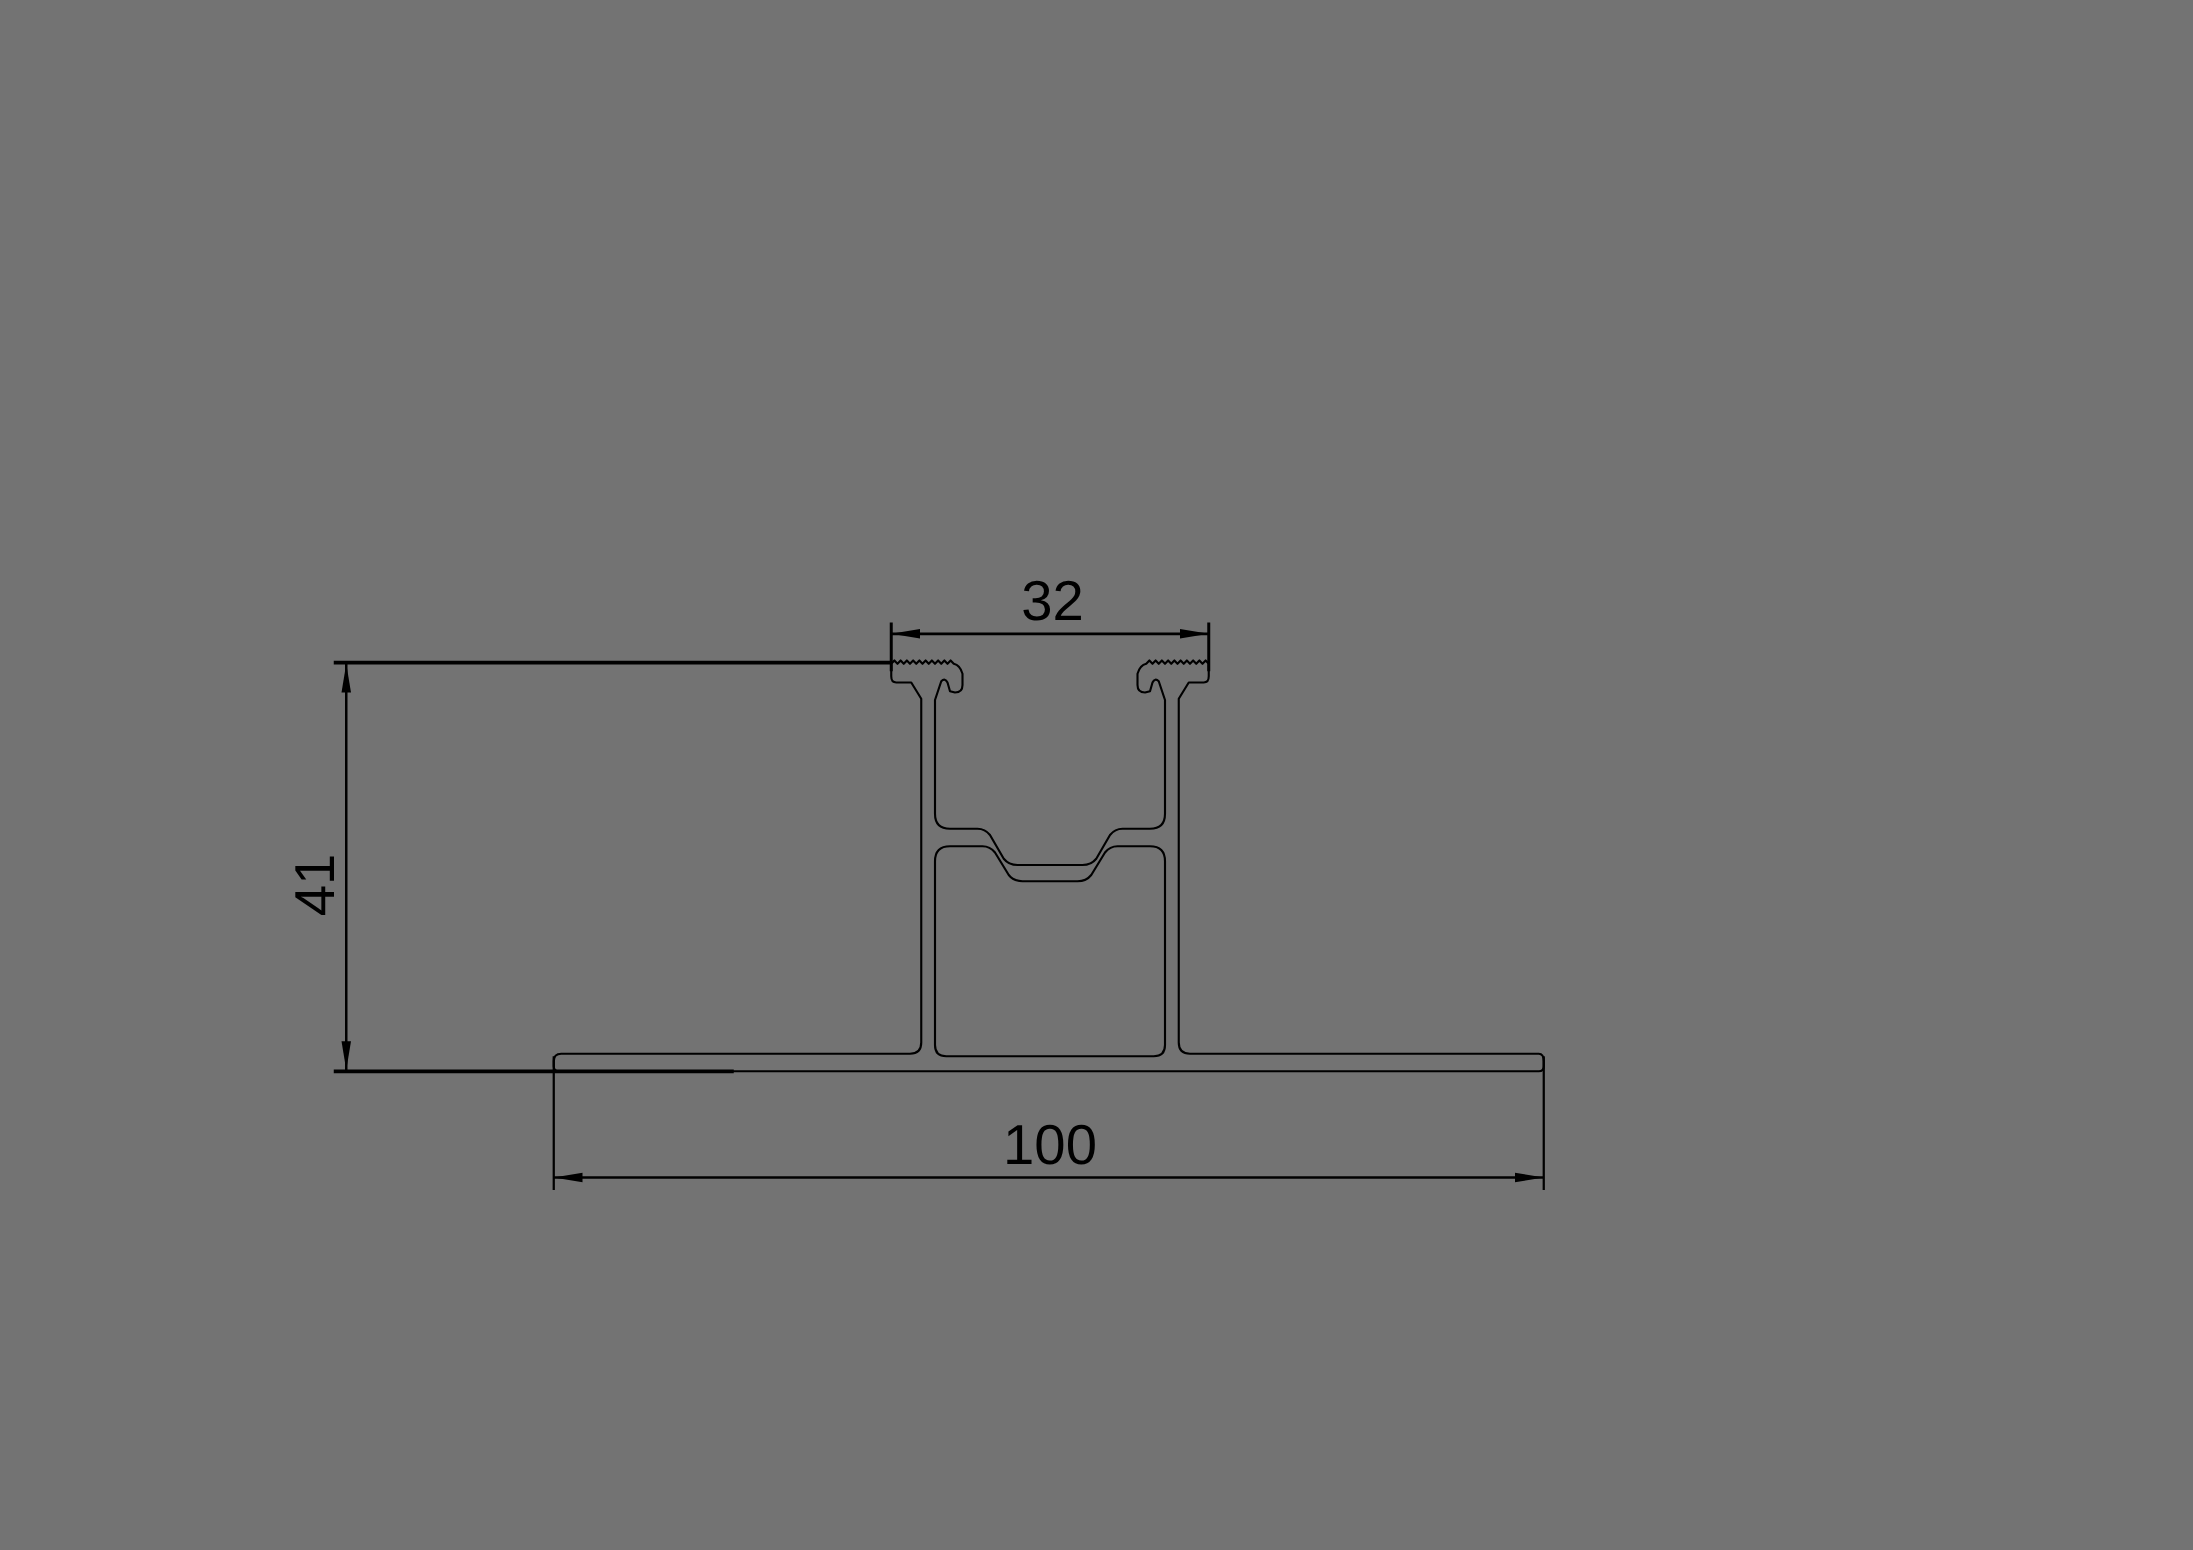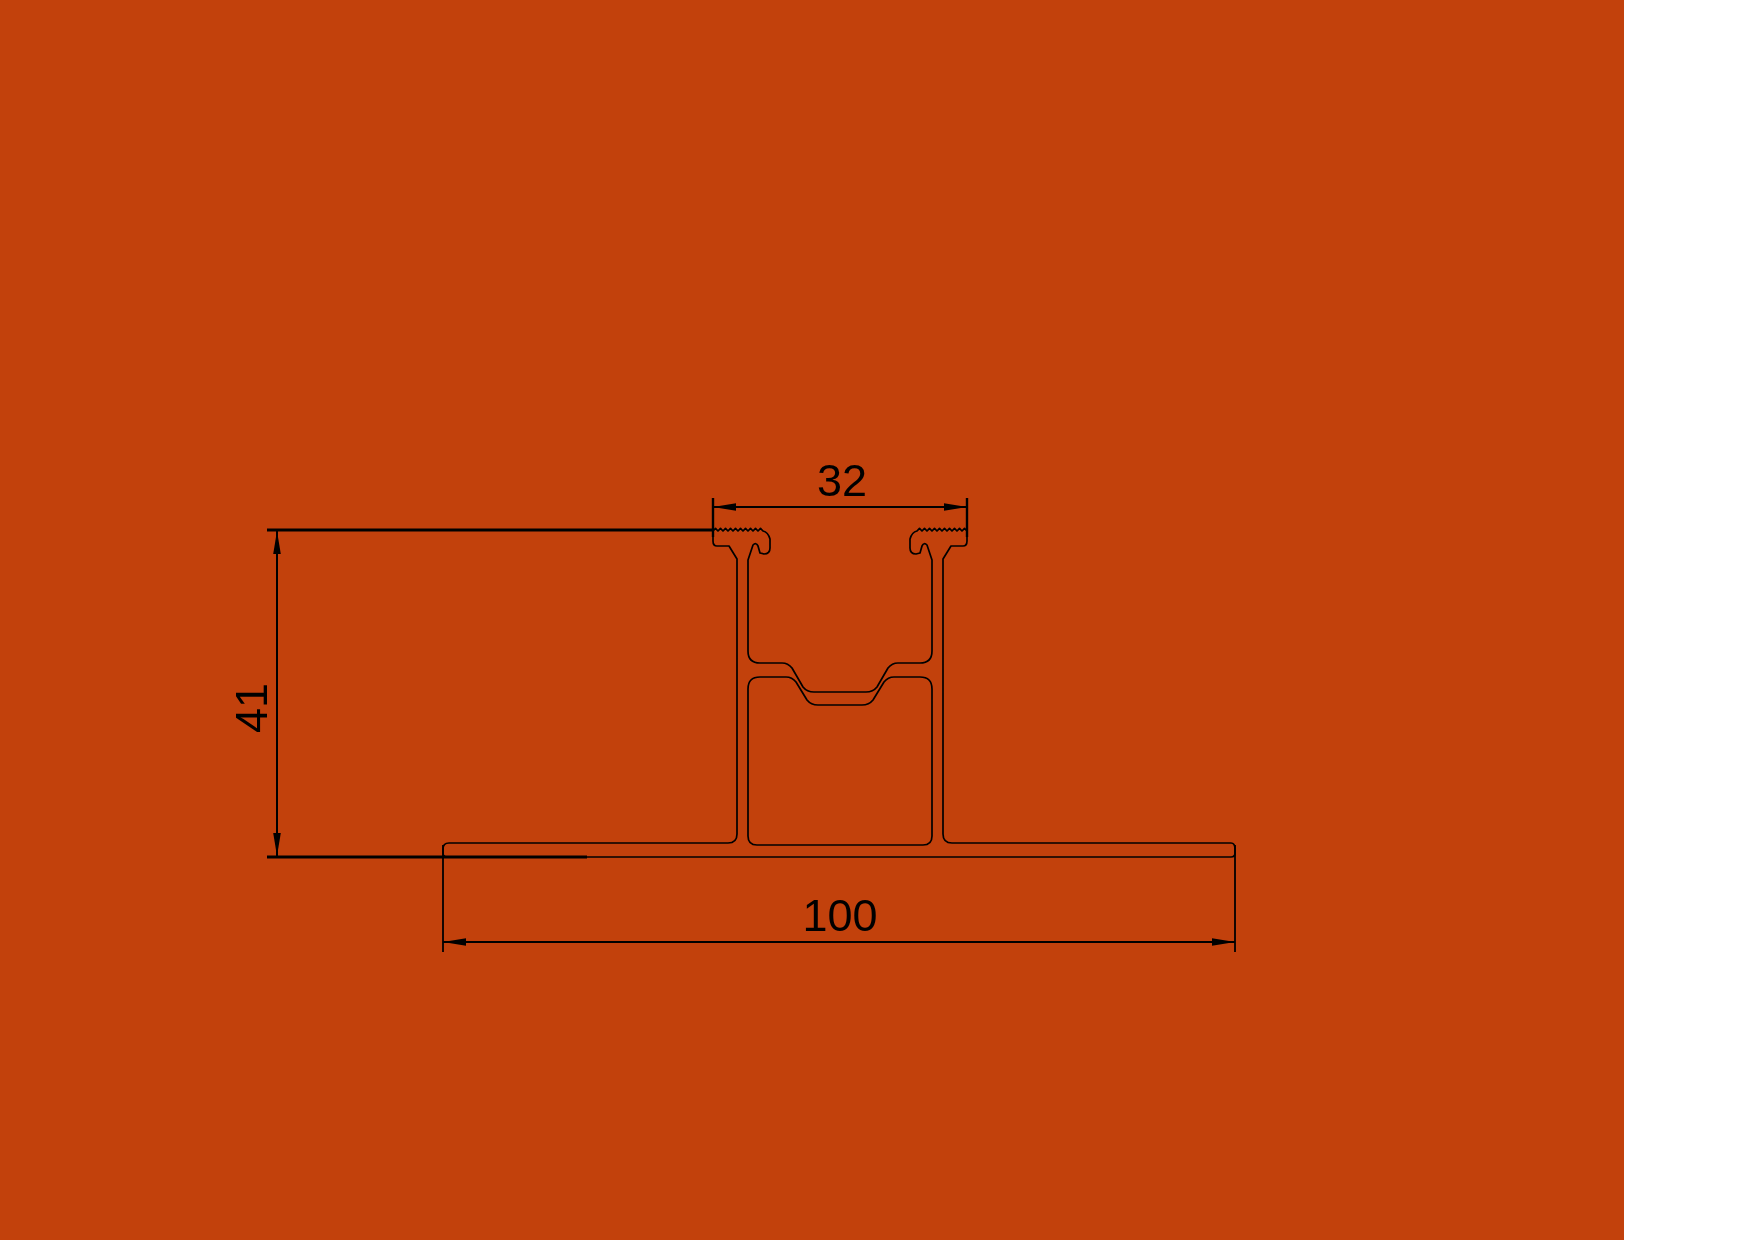--- a/index.html
+++ b/index.html
@@ -2,23 +2,23 @@
 <html><head>
 <meta charset="utf-8">
 <style>
   html, body {
     margin: 0;
     padding: 0;
     background: #ffffff;
   }
   .canvas {
     position: relative;
-    width: 1624px;
+    width: 1754px;
     height: 1240px;
-    background: #c2410c;
+    background: #737373;
     font-family: "Liberation Sans", sans-serif;
     overflow: hidden;
   }
   svg { display: block; }
   .dim-text {
     font-family: "Liberation Sans", sans-serif;
     font-size: 45px;
     fill: #000000;
   }
 </style>

